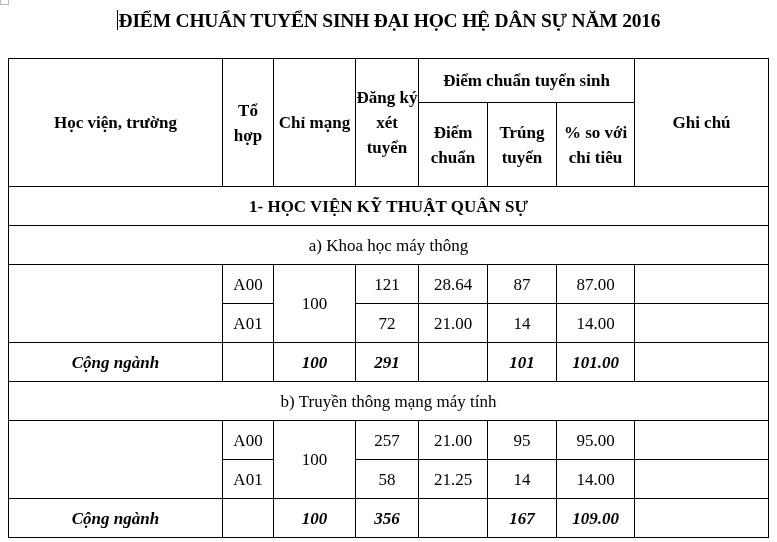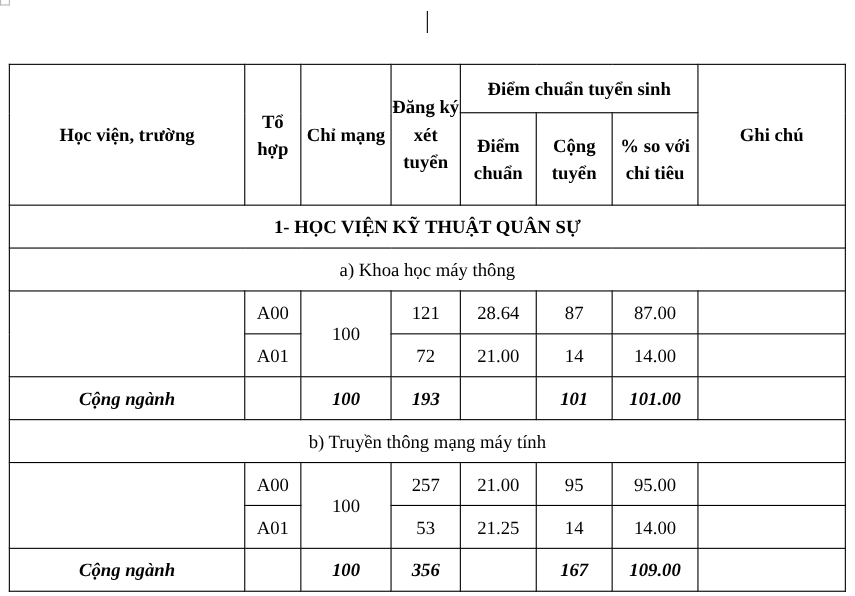--- a/index.html
+++ b/index.html
@@ -21,21 +21,21 @@
   td.left { text-align: left; padding-left: 8px; }
   td.sec { font-weight: bold; font-size: 17px; padding-top: 10px; margin-left: 28px; }
   tr.r40 td { height: 38px; }
   .bold { font-weight: bold; font-style: italic; }
 </style>
 </head>
 <body>
 
 <div class="corner-mark"></div>
 
-<div class="title"><span class="caret"></span></div>
+<div class="title"><span class="caret"></span><span>ĐIỂM CHUẨN TUYỂN SINH ĐẠI HỌC HỆ DÂN SỰ NĂM 2016</span></div>
 
 <table class="grid">
   <colgroup>
     <col style="width:214px">
       <col style="width:51px">
       <col style="width:82px">
       <col style="width:63px">
     <col style="width:69px">
       <col style="width:69px">
       <col style="width:78px">
@@ -45,21 +45,21 @@
       <tr class="hdr-main">
     <th rowspan="2">Học viện, trường</th>
     <th rowspan="2">Tổ hợp</th>
     <th rowspan="2">Chỉ mạng</th>
     <th rowspan="2">Đăng ký xét tuyển</th>
     <th colspan="3">Điểm chuẩn tuyển sinh</th>
     <th rowspan="2">Ghi chú</th>
   </tr>
   <tr class="hdr-sub">
     <th>Điểm chuẩn</th>
-    <th>Cộng tuyển</th>
+    <th>Trúng tuyển</th>
     <th>% so với chỉ tiêu</th>
   </tr>
 
   <tr class="r40">
     <td colspan="8" class="left sec">1- HỌC VIỆN KỸ THUẬT QUÂN SỰ</td>
   </tr>
 
   <tr class="r40">
     <td colspan="8" class="left">a) Khoa học máy thông</td>
   </tr>
@@ -78,21 +78,21 @@
     <td>72</td>
     <td>21.00</td>
     <td>14</td>
     <td>14.00</td>
     <td></td>
   </tr>
   <tr class="r40 bold">
     <td>Cộng ngành</td>
     <td></td>
     <td>100</td>
-    <td>193</td>
+    <td>291</td>
     <td></td>
     <td>101</td>
     <td>101.00</td>
     <td></td>
   </tr>
 
   <tr class="r40">
     <td colspan="8" class="left">b) Truyền thông mạng máy tính</td>
   </tr>
   <tr class="r40">
@@ -100,21 +100,21 @@
     <td>A00</td>
     <td rowspan="2">100</td>
     <td>257</td>
     <td>21.00</td>
     <td>95</td>
     <td>95.00</td>
     <td></td>
   </tr>
   <tr class="r40">
     <td>A01</td>
-    <td>53</td>
+    <td>58</td>
     <td>21.25</td>
     <td>14</td>
     <td>14.00</td>
     <td></td>
   </tr>
   <tr class="r40 bold">
     <td>Cộng ngành</td>
     <td></td>
     <td>100</td>
     <td>356</td>

